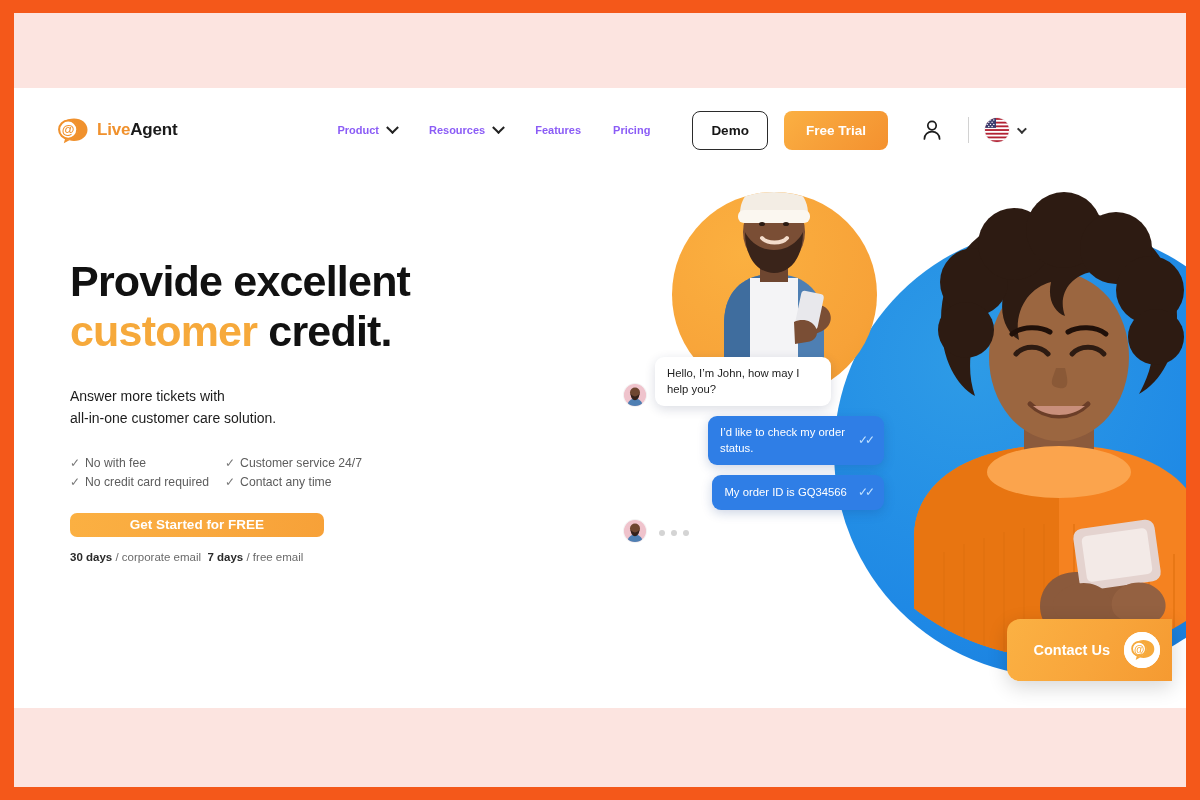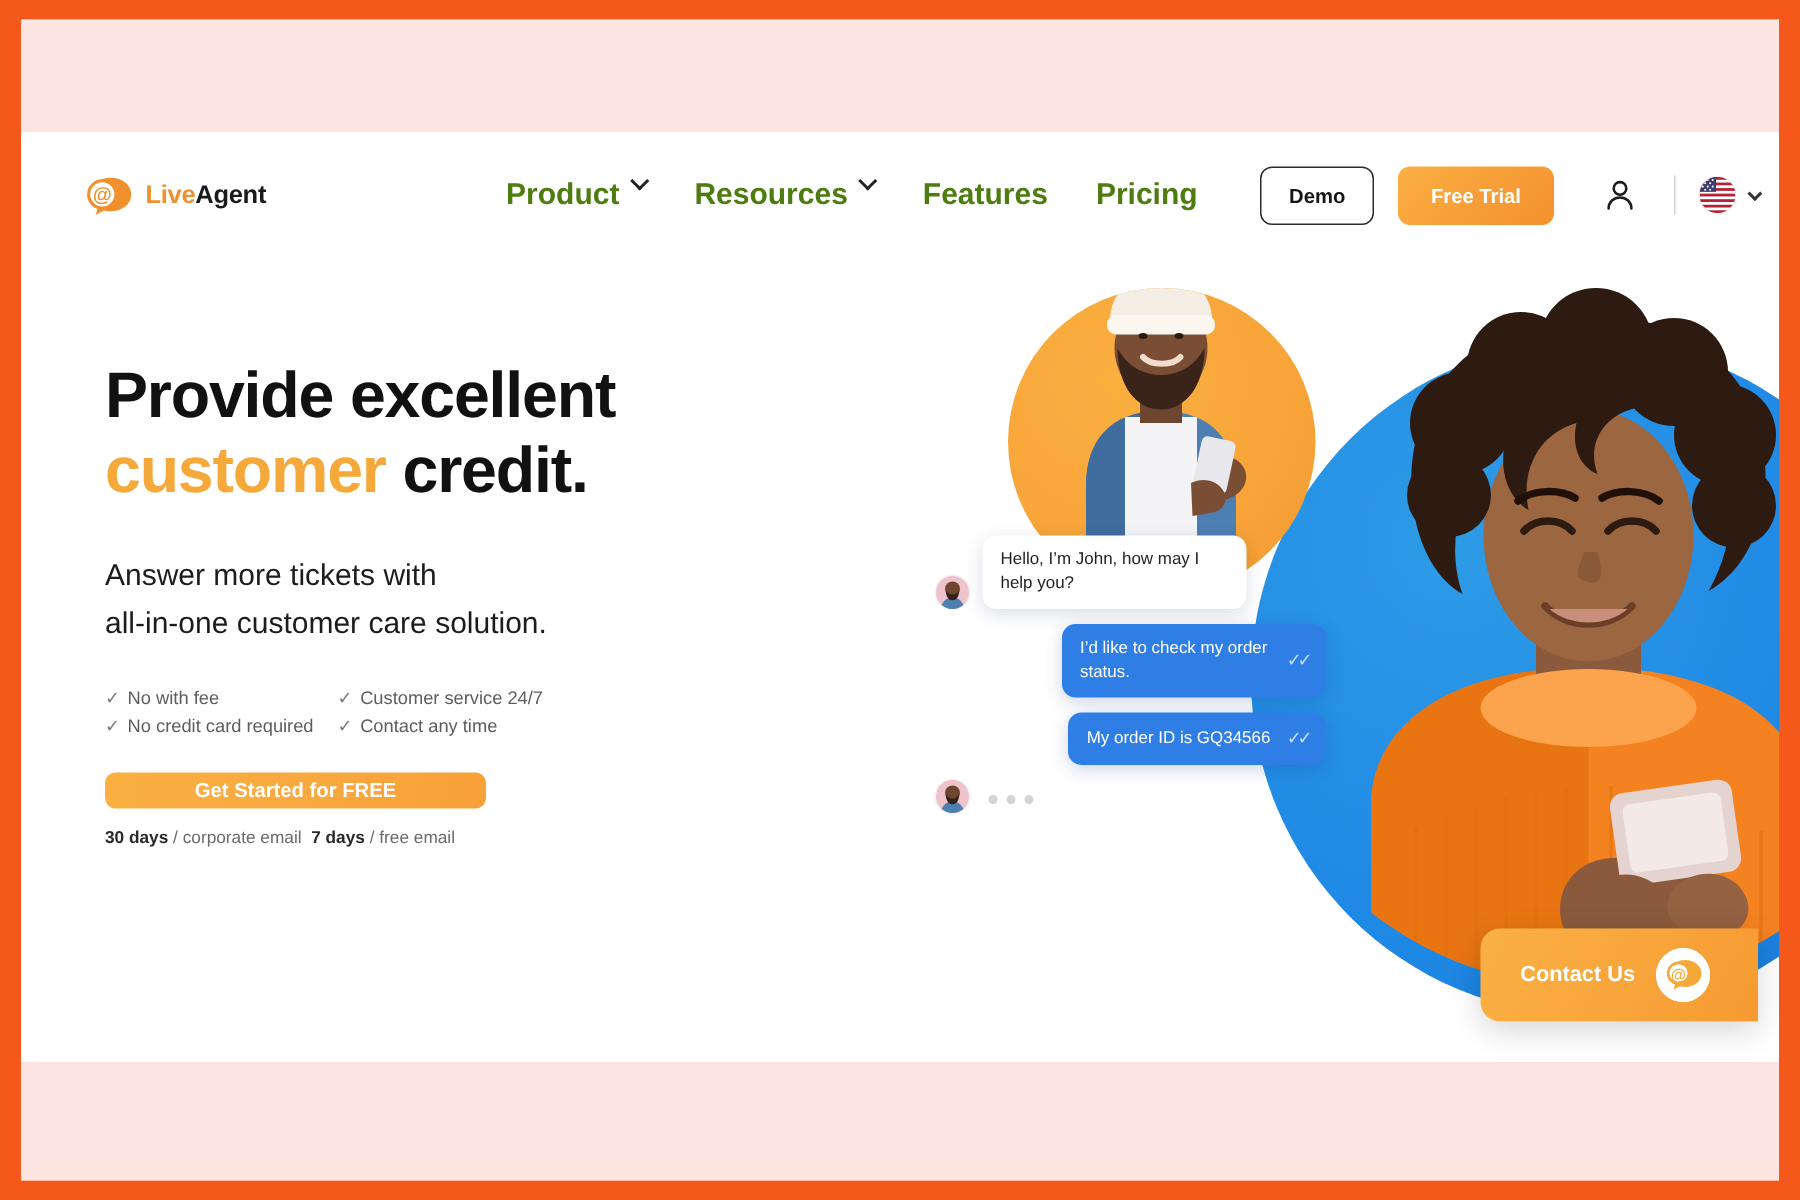--- a/index.html
+++ b/index.html
@@ -44,22 +44,22 @@
   }
   .logo-text { font-size:17px; font-weight:700; letter-spacing:-0.2px; }
   .logo-live { color:#F0912D; }
   .logo-agent { color:#1a1a1a; }
 
   .nav-links {
     display:flex; align-items:center; gap:0px;
     margin-left:144px;
   }
   .nav-item {
-    display:flex; align-items:flex-start; gap:7px;
-    font-size:20px; font-weight:700; color:#4d7c0f;
+    display:flex; align-items:center; gap:7px;
+    font-size:11px; font-weight:700; color:#8b5cf6;
     padding:6px 16px; cursor:pointer; white-space:nowrap;
   }
   .chev {
     width:9px; height:9px; display:inline-block;
     border-right:2px solid #222; border-bottom:2px solid #222;
     transform:rotate(45deg) translate(-2px,-2px);
   }
   .nav-item .chev { margin-left:2px; }
 
   .btn-demo {
@@ -94,29 +94,29 @@
   }
   .flag .stripes { position:absolute; inset:0; }
   .chev-sm {
     width:7px; height:7px; display:inline-block;
     border-right:2px solid #333; border-bottom:2px solid #333;
     transform:rotate(45deg) translateY(-2px);
   }
 
   
   .hero { position:absolute; left:0; top:159px; width:100%; height:536px; }
-  .hero-left { position:absolute; left:56px; top:68px; width:470px; }
+  .hero-left { position:absolute; left:56px; top:85px; width:470px; }
   h1.head {
     font-size:43px; line-height:1.16; font-weight:700;
     color:#111; letter-spacing:-0.8px;
   }
   h1.head .accent { color:#F6A93B; }
   .sub {
     margin-top:28px;
-    font-size:20px; line-height:1.6; color:#1c1c1c; font-weight:400;
+    font-size:14px; line-height:1.6; color:#1c1c1c; font-weight:400;
   }
   .ticks {
     margin-top:26px;
     display:grid; grid-template-columns:auto auto; justify-content:start;
     column-gap:16px; row-gap:5px;
   }
   .tick {
     font-size:12.2px; color:#5d5d5d; white-space:nowrap;
     display:flex; align-items:center; gap:5px;
   }
@@ -180,21 +180,21 @@
     padding:6px 4px;
   }
   .dot { width:6px; height:6px; border-radius:50%; background:#D4D4D4; }
 
   
   .contact {
     position:absolute; right:14px; bottom:106px;
     display:flex; align-items:center; gap:14px;
     background:linear-gradient(120deg,#FBB143 0%,#F8A53B 55%,#F59A31 100%);
     border-radius:13px 0 0 13px;
-    padding:13px 32px 13px 26px;
+    padding:13px 12px 13px 26px;
     box-shadow:0 6px 20px rgba(0,0,0,.16);
     cursor:pointer;
     margin-left:44px;
   }
   .contact-label { color:#fff; font-size:14.5px; font-weight:700; }
   .contact-ic {
     width:36px; height:36px; border-radius:50%; background:#fff;
     position:relative; flex:0 0 36px;
   }
 </style>

